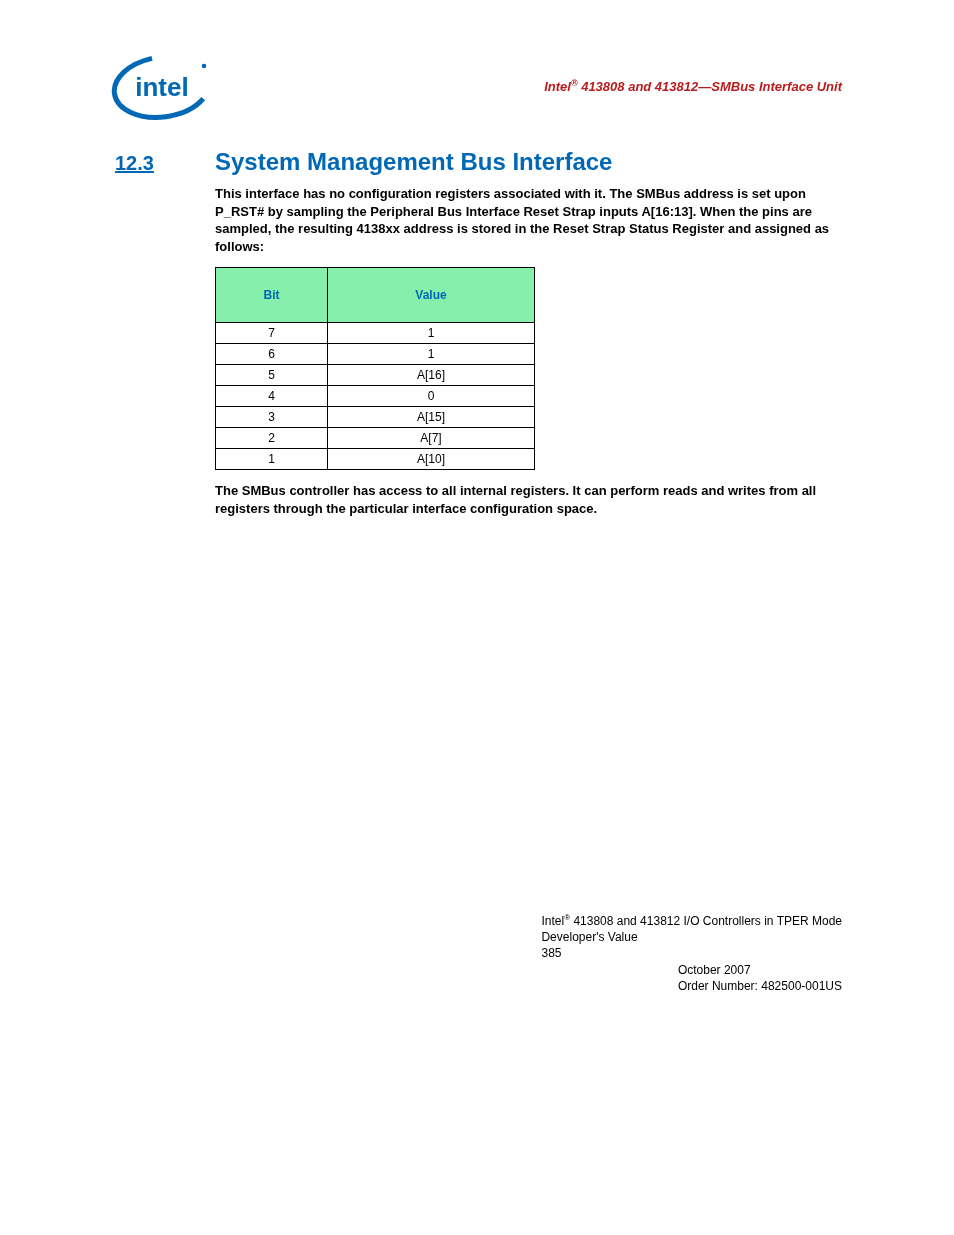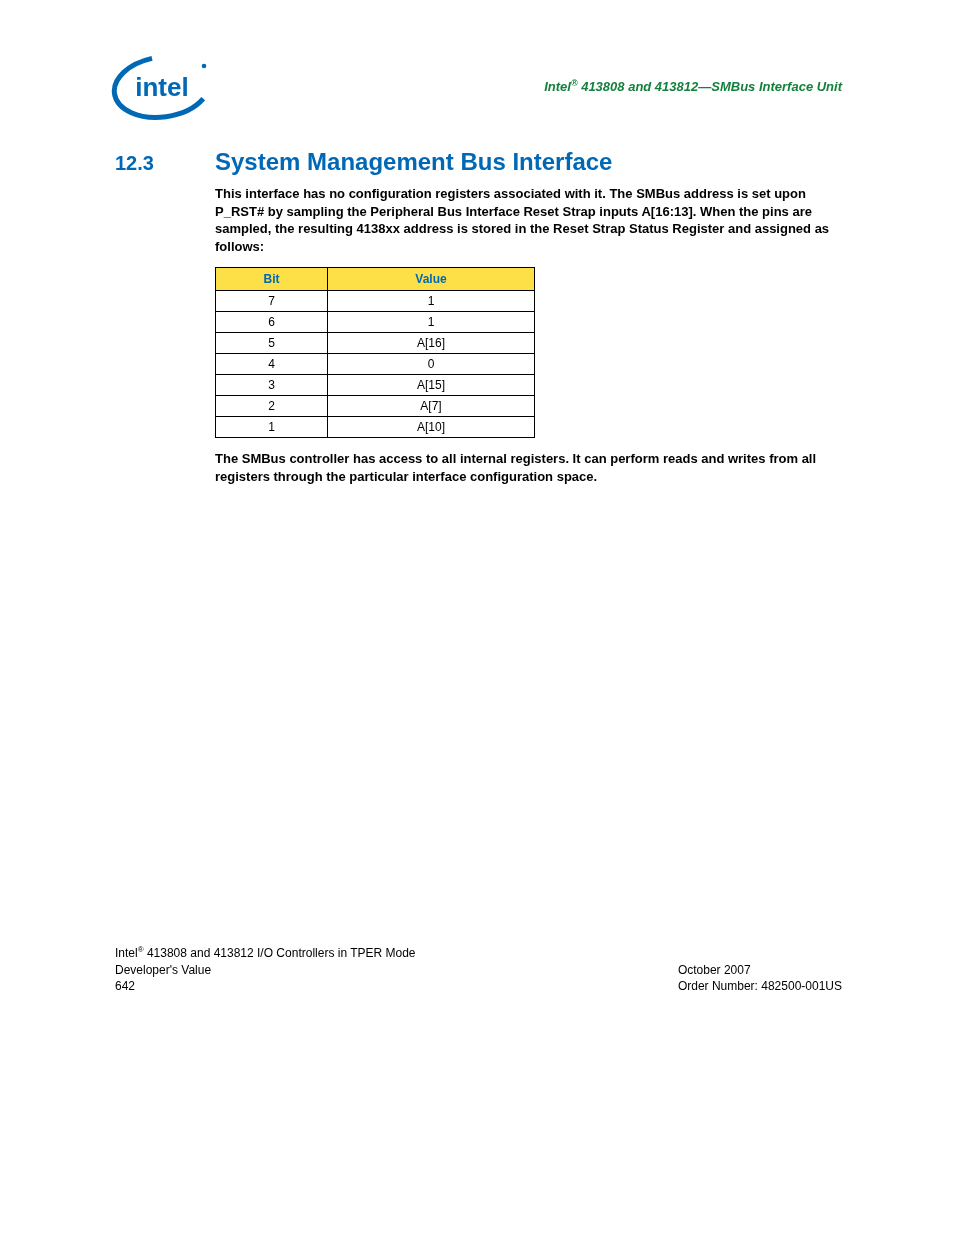--- a/index.html
+++ b/index.html
@@ -26,38 +26,39 @@
     left: 108px;
   }
   .logo svg { display:block; }
   .header-text {
     position: absolute;
     top: 78px;
     right: 112px;
     font-style: italic;
     font-weight: bold;
     font-size: 13px;
-    color: #15803d;
+    color: #b91c1c;
     text-align: right;
   }
   .header-text sup { font-size: 9px; vertical-align: super; }
   .section-row {
     position: absolute;
     top: 148px;
     left: 115px;
     right: 112px;
     display: flex;
     align-items: baseline;
   }
   .section-number {
     color: #0068b5;
     font-weight: bold;
     font-size: 20px;
     width: 100px;
     flex-shrink: 0;
+    text-decoration: underline;
   }
   .section-title {
     color: #0068b5;
     font-weight: bold;
     font-size: 24px;
   }
   .body-content {
     position: absolute;
     top: 185px;
     left: 215px;
@@ -69,45 +70,46 @@
     margin: 0 0 12px 0;
     font-weight: bold;
   }
   table.bit-table {
     border-collapse: collapse;
     margin: 6px 0 12px 0;
     width: 320px;
   }
   table.bit-table th {
     border: 1px solid #000;
-    padding: 4px 8px;
+    padding: 20px 8px;
     font-size: 12px;
     font-weight: bold;
     color: #0068b5;
     text-align: center;
-    background: #fde047;
+    background: #86efac;
   }
   table.bit-table td {
     border: 1px solid #000;
     padding: 3px 8px;
     font-size: 12px;
     text-align: center;
   }
   table.bit-table th.bit-col, table.bit-table td.bit-col { width: 100px; }
   table.bit-table th.val-col, table.bit-table td.val-col { width: 200px; }
   .footer {
     position: absolute;
     bottom: 42px;
     left: 115px;
     right: 112px;
     font-size: 12px;
     line-height: 1.35;
     display: flex;
     justify-content: space-between;
     align-items: flex-end;
+    flex-direction: column;
   }
   .footer-left { text-align: left; }
   .footer-right { }
   .footer sup { font-size: 8px; vertical-align: super; }
 </style>
 </head>
 <body>
 
 <div class="page">
 
@@ -172,21 +174,21 @@
 
     <p class="para">The SMBus controller has access to all internal registers. It can perform reads and writes from all registers through the particular interface configuration space.</p>
   </div>
 
   <div class="footer">
     <div class="footer-left">
       <div>
         <span>Intel</span><sup>®</sup><span> 413808 and 413812 I/O Controllers in TPER Mode</span>
       </div>
       <div>Developer's Value</div>
-      <div>642</div>
+      <div>385</div>
     </div>
     <div class="footer-right">
       <div>October 2007</div>
       <div>Order Number: 482500-001US</div>
     </div>
   </div>
 
 </div>
 
 </body></html>

